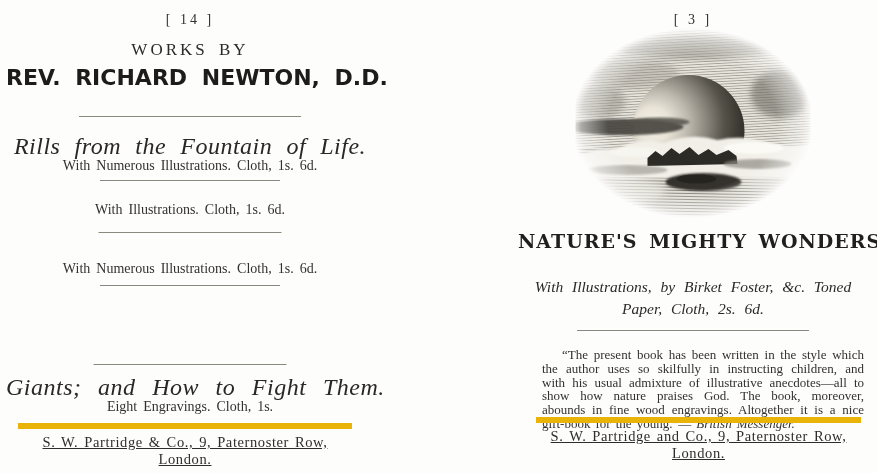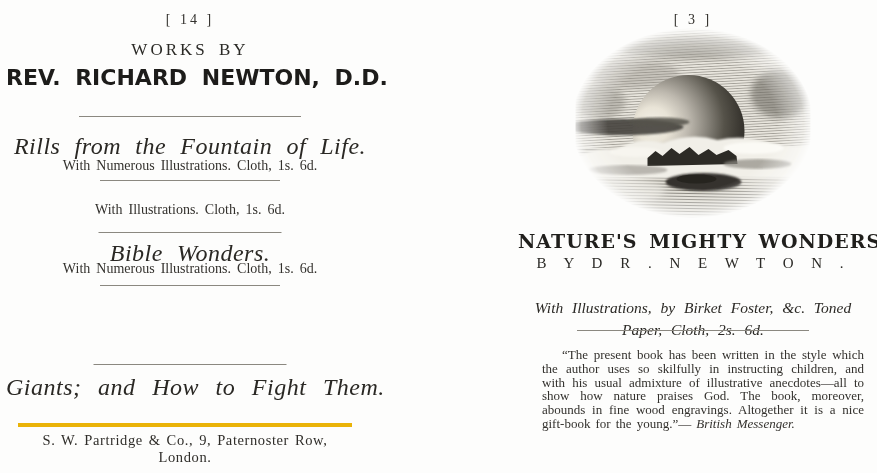--- a/index.html
+++ b/index.html
@@ -28,21 +28,21 @@
     color:#2a2824;white-space:nowrap;
   }
   .book-title.large{font-size:24px;word-spacing:0.42em;}
   .book-details{font-size:14px;word-spacing:0.18em;color:#33312d;}
   .book-paragraph{
     position:absolute;left:5px;right:7px;text-align:justify;text-indent:26px;
     font-size:14.5px;line-height:16px;word-spacing:0.3em;color:#33312d;
   }
   .footer{
     position:absolute;text-align:center;font-size:14.5px;letter-spacing:0.6px;
-    word-spacing:0.12em;color:#2f2d29;border-top:4px solid #eab308;padding-top:5px;
+    word-spacing:0.12em;color:#2f2d29;border-top:6px solid #eab308;padding-top:5px;text-decoration:underline;
   }
   .footer-left{top:423px;left:12px;right:22px;}
   .footer-right{top:417px;left:18px;right:7px;}
   .engraving{position:absolute;top:28px;left:50%;transform:translateX(-50%);}
   .right-title{
     font-family:"DejaVu Serif", serif;font-weight:700;
     font-size:19px;letter-spacing:1px;word-spacing:4px;color:#201f1c;white-space:nowrap;
   }
   .byline{font-size:15px;letter-spacing:6px;word-spacing:2px;color:#2b2a26;}
   .edition-note{
@@ -72,29 +72,29 @@
 
     <div class="abs book-title" style="top:133px">Rills from the Fountain of Life.</div>
     <div class="abs book-details" style="top:158px">With Numerous Illustrations.  Cloth, 1s. 6d.</div>
 
     <div class="rule" style="top:180px;width:180px"></div>
 
     <div class="abs book-details" style="top:202px">With Illustrations.  Cloth, 1s. 6d.</div>
 
     <div class="rule" style="top:232px;width:183px"></div>
 
-    <div class="abs book-title" style="top:240px">Bible Wonders.</div>
     <div class="abs book-details" style="top:261px">With Numerous Illustrations.  Cloth, 1s. 6d.</div>
 
     <div class="rule" style="top:285px;width:180px"></div>
 
 
     <div class="rule" style="top:364px;width:193px"></div>
 
     <div class="abs book-title large" style="top:374px">Giants; and How to Fight Them.</div>
+    <div class="abs book-details" style="top:399px">Eight Engravings.  Cloth, 1s.</div>
 
     <div class="footer footer-left">S. W. Partridge &amp; Co., 9, Paternoster Row, London.</div>
   </div>
 
   <div class="page page-right">
 
     <div class="abs pagenum" style="top:12px">[ 3 ]</div>
 
     <svg class="engraving" width="235" height="190" viewBox="0 0 235 190" aria-hidden="true">
       <defs>
@@ -150,25 +150,25 @@
         <path d="M72,130 l8,-7 7,5 9,-8 8,6 10,-7 9,8 10,-6 8,6 12,-5 8,6 1,8 -90,2 Z" fill="#2d2b26"></path>
         <ellipse cx="128" cy="154" rx="38" ry="9" fill="#35332e" filter="url(#blur1)"></ellipse>
         <ellipse cx="121" cy="151" rx="20" ry="4.5" fill="#26241f"></ellipse>
         <ellipse cx="182" cy="136" rx="34" ry="5" fill="#8f8c84" opacity="0.7" filter="url(#blur1)"></ellipse>
         <ellipse cx="52" cy="142" rx="40" ry="5" fill="#94918a" opacity="0.6" filter="url(#blur1)"></ellipse>
       </g>
     </svg>
 
     <div class="abs right-title" style="top:230px">NATURE'S MIGHTY WONDERS.</div>
 
-    <div class="abs byline" style="top:255px">B Y   D R .   N E W T O N .</div>
 
-    <div class="edition-note" style="top:297px">With Illustrations, by Birket Foster, &amp;c.  Toned Paper, Cloth, 2s. 6d.</div>
+    <div class="edition-note" style="top:276px">With Illustrations, by Birket Foster, &amp;c.  Toned Paper, Cloth, 2s. 6d.</div>
 
     <div class="rule" style="top:330px;width:232px"></div>
 
     <div class="quote" style="top:348px">
       <span>“The present book has been written in the style which the author uses so skilfully in instructing children, and with his usual admixture of illustrative anecdotes—all to show how nature praises God.  The book, moreover, abounds in fine wood engravings.  Altogether it is a nice gift-book for the young.”— </span><span class="source">British Messenger.</span>
     </div>
 
+    <div class="footer footer-right">S. W. Partridge and Co., 9, Paternoster Row, London.</div>
   </div>
 
 </div>
 
 </body></html>

